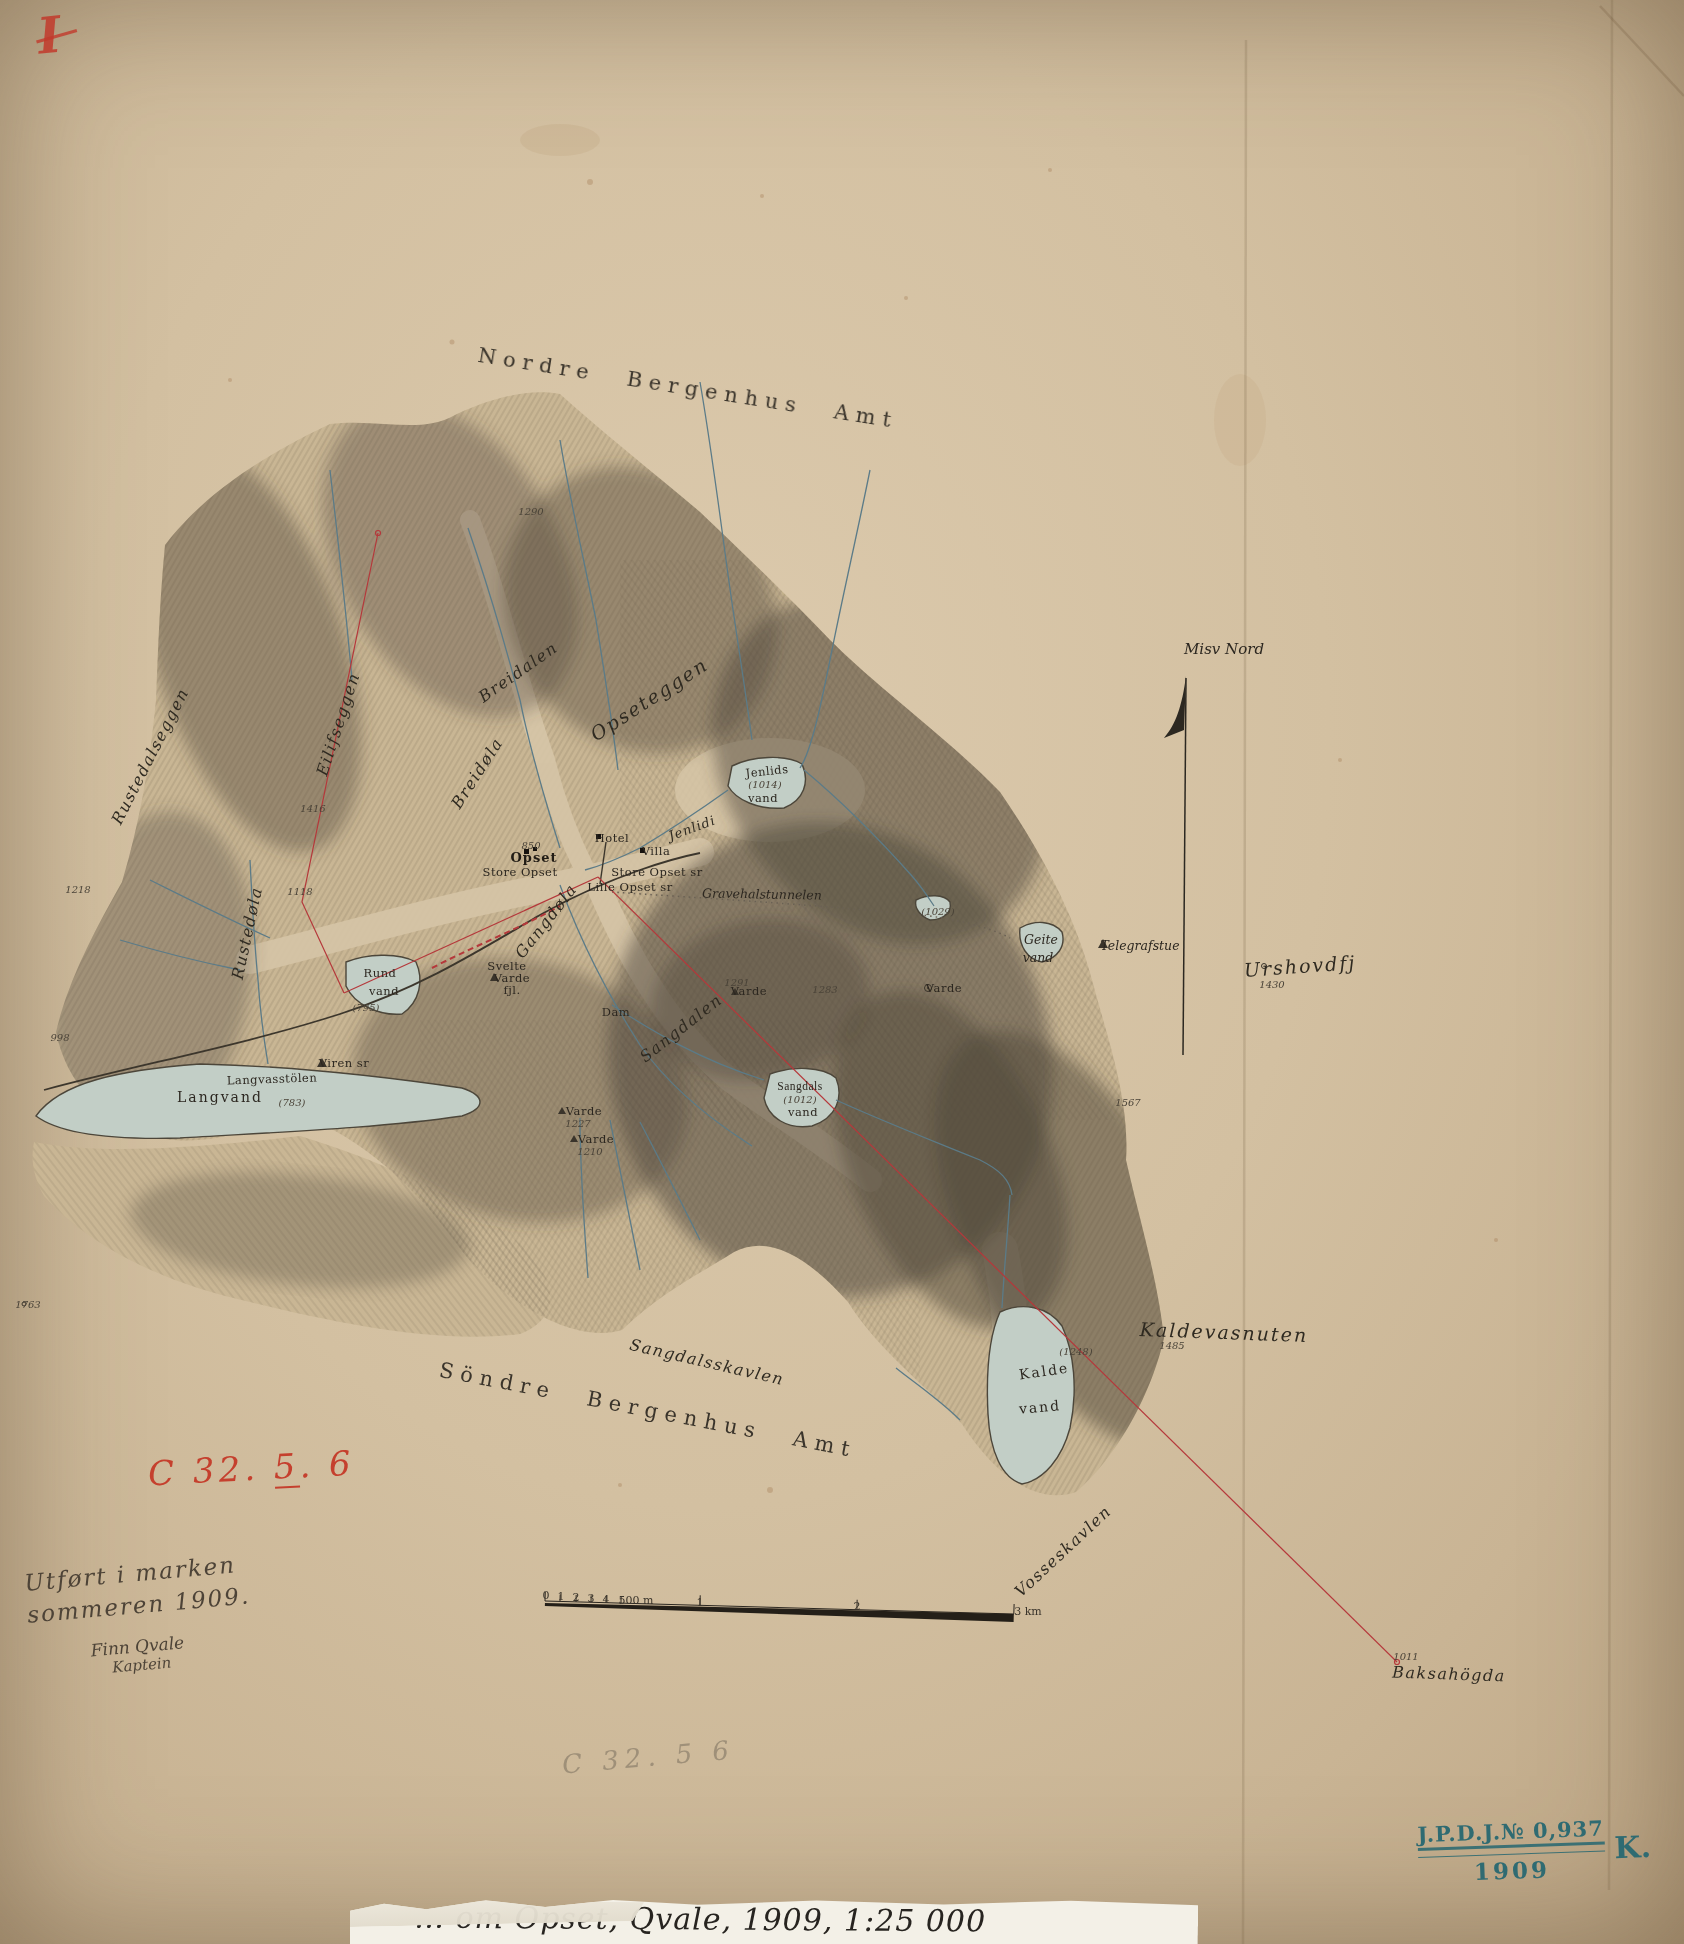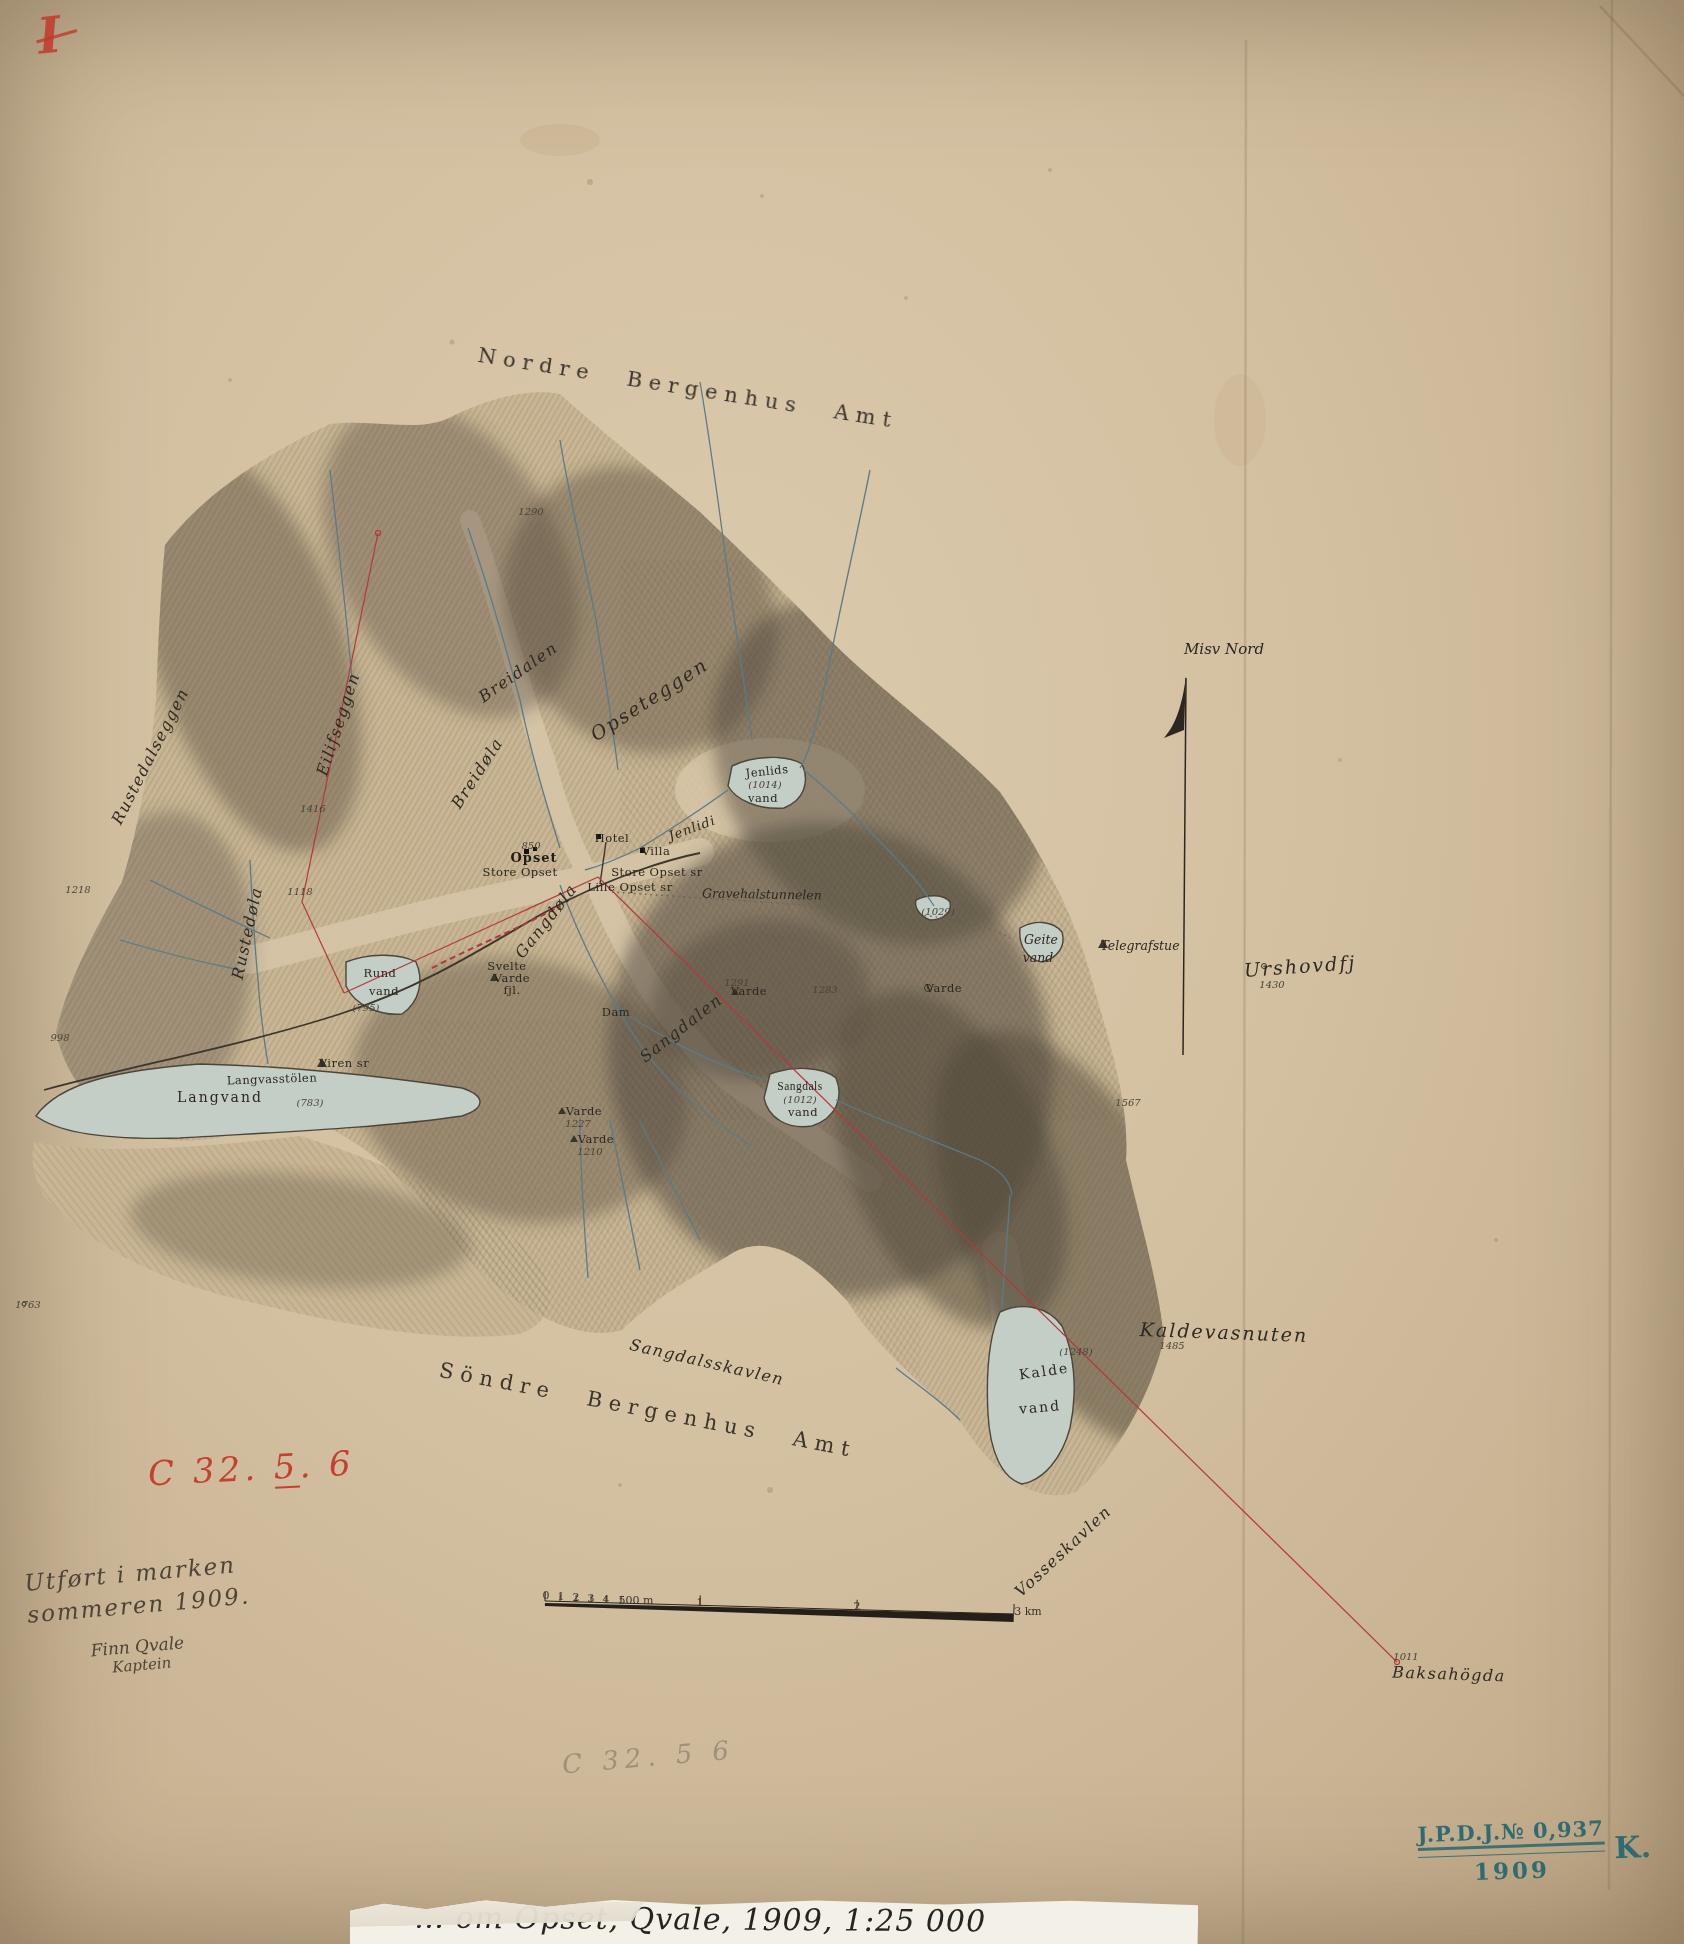--- a/index.html
+++ b/index.html
@@ -280,21 +280,21 @@
       <span class="mlabel elev" style="left: 737px; top: 982px; transform: translate(-50%, -50%) rotate(0deg);">1291</span>
       <span class="mlabel serif-sm" style="left: 749px; top: 991px; transform: translate(-50%, -50%) rotate(0deg);">Varde</span>
       <span class="mlabel serif-sm" style="left: 944px; top: 988px; transform: translate(-50%, -50%) rotate(0deg);">Varde</span>
       <span class="mlabel elev" style="left: 825px; top: 989px; transform: translate(-50%, -50%) rotate(0deg);">1283</span>
       <span class="mlabel serif-sm" style="left: 507px; top: 966px; transform: translate(-50%, -50%) rotate(0deg);">Svelte</span>
       <span class="mlabel serif-sm" style="left: 512px; top: 978px; transform: translate(-50%, -50%) rotate(0deg);">Varde</span>
       <span class="mlabel serif-sm" style="left: 512px; top: 990px; transform: translate(-50%, -50%) rotate(0deg);">fjl.</span>
       <span class="mlabel serif-sm" style="left: 344px; top: 1063px; transform: translate(-50%, -50%) rotate(0deg);">Viren sr</span>
       <span class="mlabel serif-sm" style="left: 272px; top: 1079px; transform: translate(-50%, -50%) rotate(-2deg);">Langvasstölen</span>
       <span class="mlabel serif-md" style="left: 220px; top: 1097px; transform: translate(-50%, -50%) rotate(0deg);">Langvand</span>
-      <span class="mlabel elev" style="left: 310px; top: 1102px; transform: translate(-50%, -50%) rotate(0deg);">(783)</span>
+      <span class="mlabel elev" style="left: 292px; top: 1102px; transform: translate(-50%, -50%) rotate(0deg);">(783)</span>
       <span class="mlabel serif-sm" style="left: 380px; top: 973px; transform: translate(-50%, -50%) rotate(0deg);">Rund</span>
       <span class="mlabel serif-sm" style="left: 384px; top: 991px; transform: translate(-50%, -50%) rotate(0deg);">vand</span>
       <span class="mlabel elev" style="left: 366px; top: 1007px; transform: translate(-50%, -50%) rotate(0deg);">(795)</span>
       <span class="mlabel serif-sm" style="left: 767px; top: 771px; transform: translate(-50%, -50%) rotate(-6deg);">Jenlids</span>
       <span class="mlabel elev" style="left: 765px; top: 784px; transform: translate(-50%, -50%) rotate(0deg);">(1014)</span>
       <span class="mlabel serif-sm" style="left: 763px; top: 798px; transform: translate(-50%, -50%) rotate(0deg);">vand</span>
       <span class="mlabel ital-sm" style="left: 1041px; top: 939px; transform: translate(-50%, -50%) rotate(0deg);">Geite</span>
       <span class="mlabel ital-sm" style="left: 1038px; top: 957px; transform: translate(-50%, -50%) rotate(0deg);">vand</span>
       <span class="mlabel elev" style="left: 938px; top: 911px; transform: translate(-50%, -50%) rotate(0deg);">(1029)</span>
       <span class="mlabel serif-sm" style="left: 800px; top: 1086px; transform: translate(-50%, -50%) rotate(0deg); font-family: Liberation Serif, serif;">Sangdals</span>

